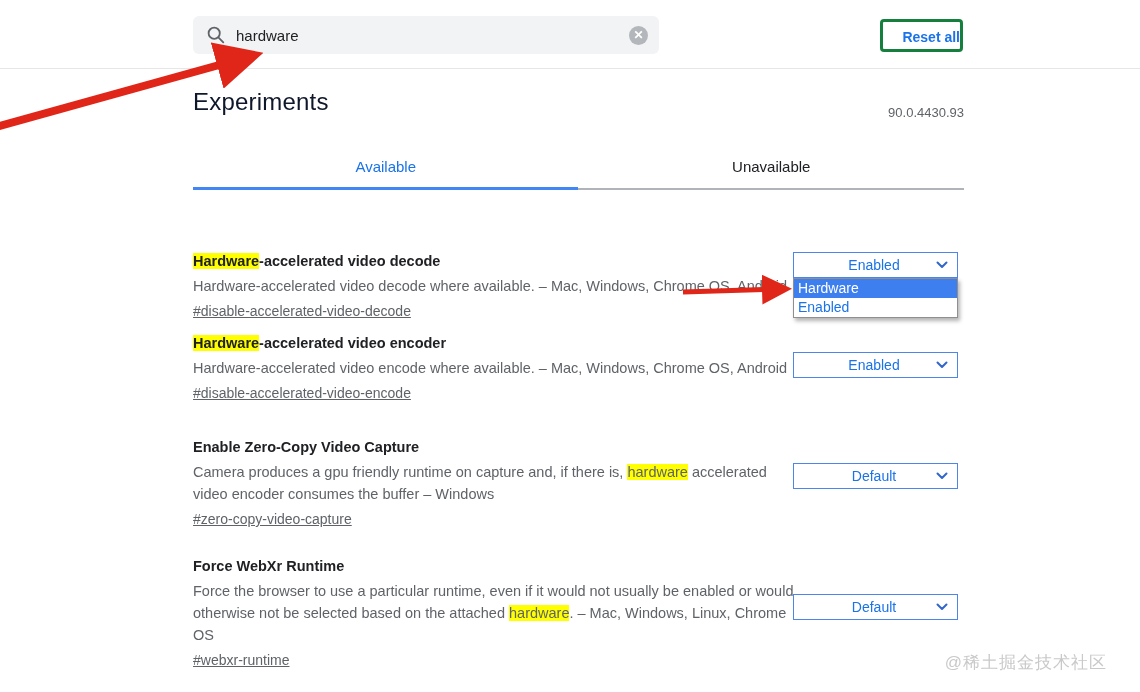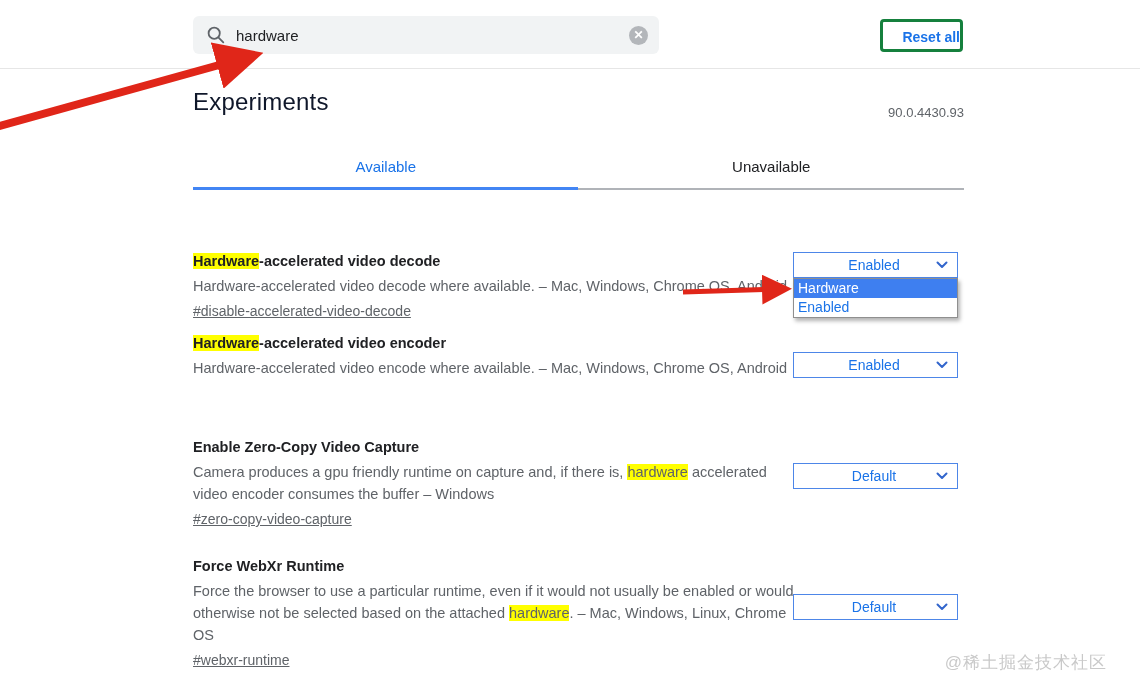--- a/index.html
+++ b/index.html
@@ -102,20 +102,21 @@
   </div>
 
   <div class="dropdown-menu">
     <div class="dd-option dd-selected">Hardware</div>
     <div class="dd-option dd-normal">Enabled</div>
   </div>
 
   <div class="flag" style="top:333px">
     <div class="flag-title"><span></span><span class="hl">Hardware</span><span>-accelerated video encoder</span></div>
     <div class="flag-desc"><span>Hardware-accelerated video encode where available. – Mac, Windows, Chrome OS, Android</span><span class="hl"></span><span></span></div>
+    <a class="flag-link">#disable-accelerated-video-encode</a>
   </div>
   <div class="flag-select" style="top:352px">
     <span class="sel-value">Enabled</span>
     <svg class="chev" width="12" height="8" viewBox="0 0 12 8">
       <polyline points="1.5,1.5 6,6 10.5,1.5" fill="none" stroke="#3366cc" stroke-width="2" stroke-linecap="round" stroke-linejoin="round"></polyline>
     </svg>
   </div>
 
   <div class="flag" style="top:437px">
     <div class="flag-title"><span>Enable Zero-Copy Video Capture</span><span class="hl"></span><span></span></div>

